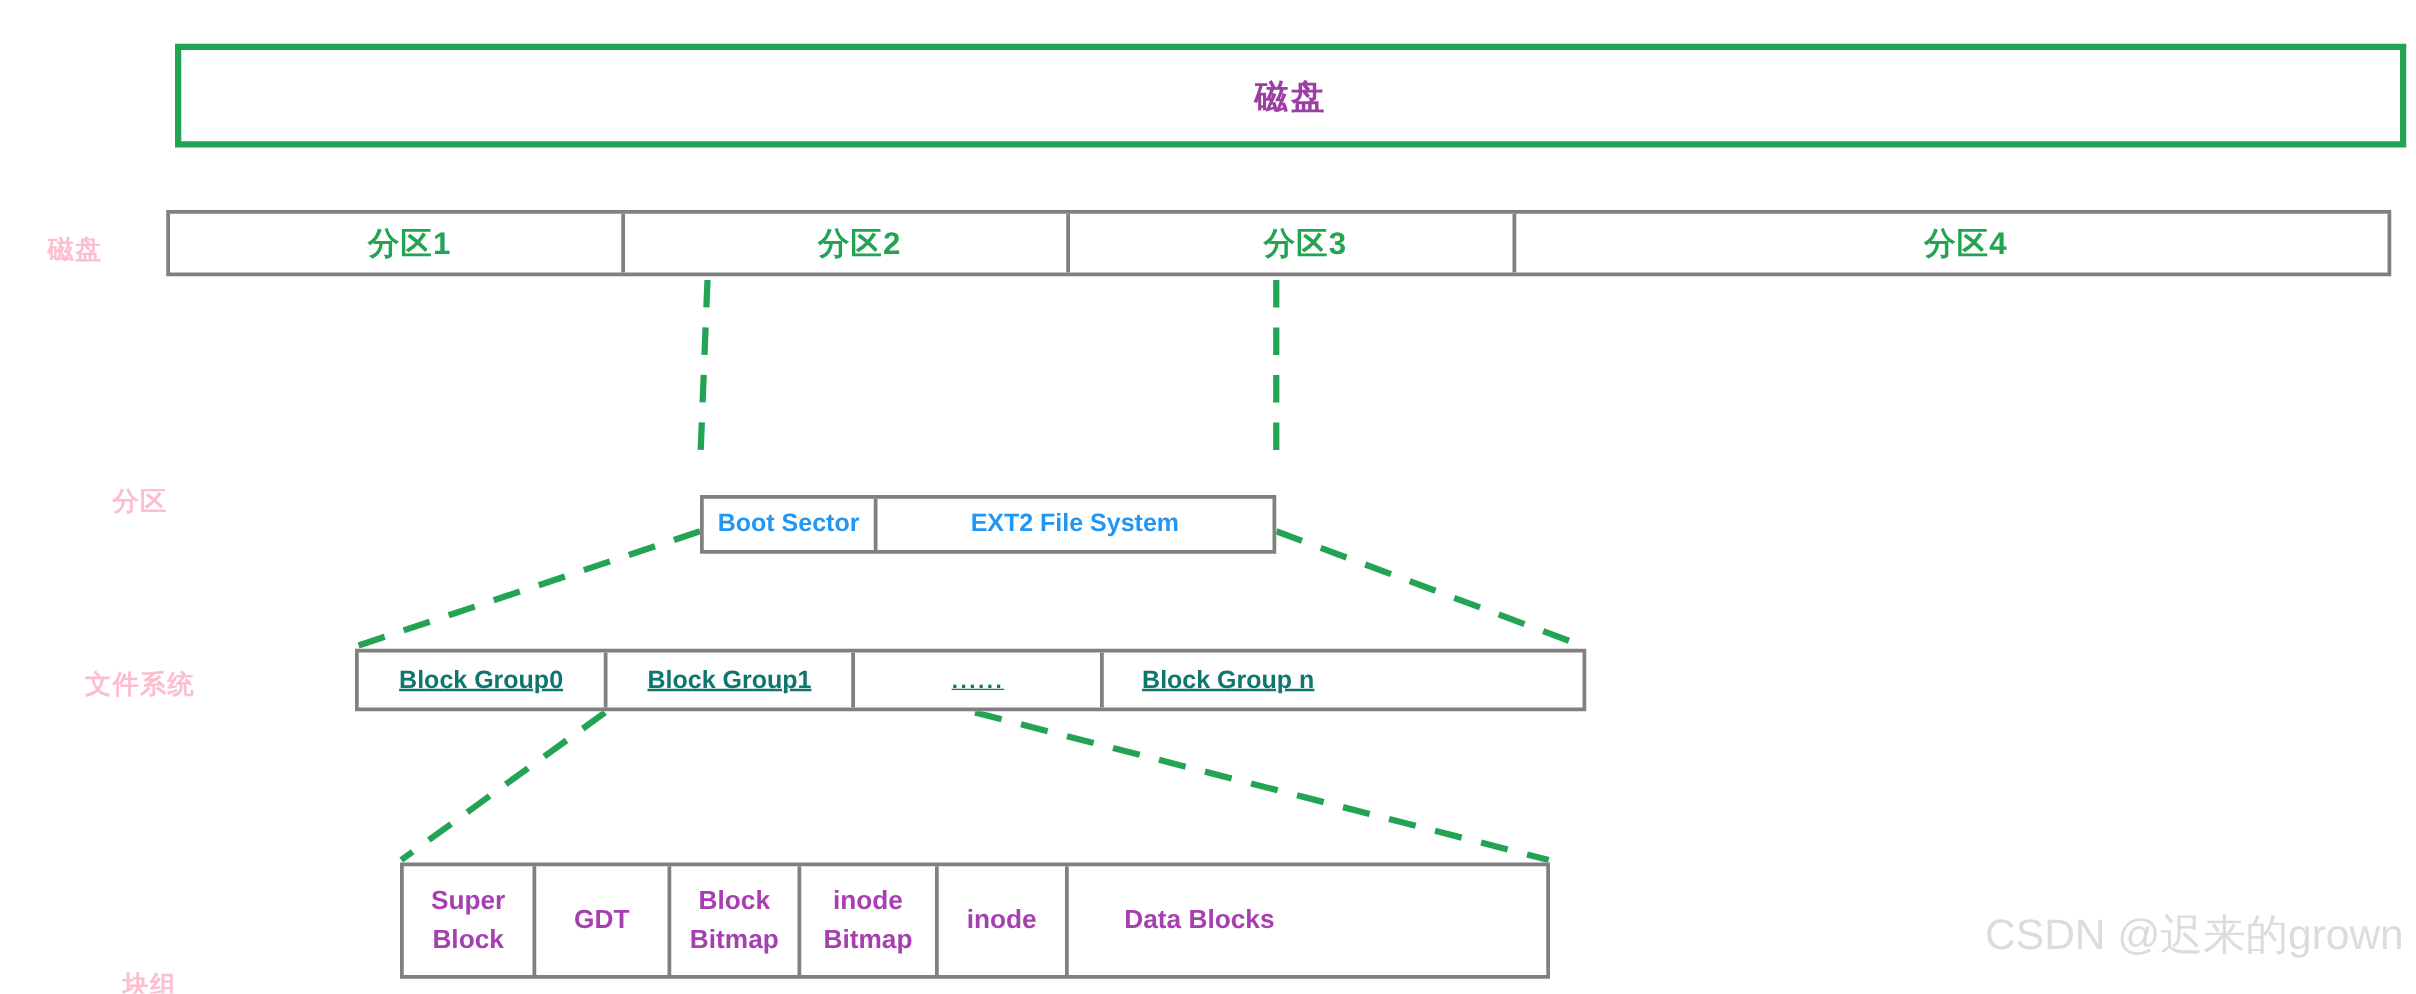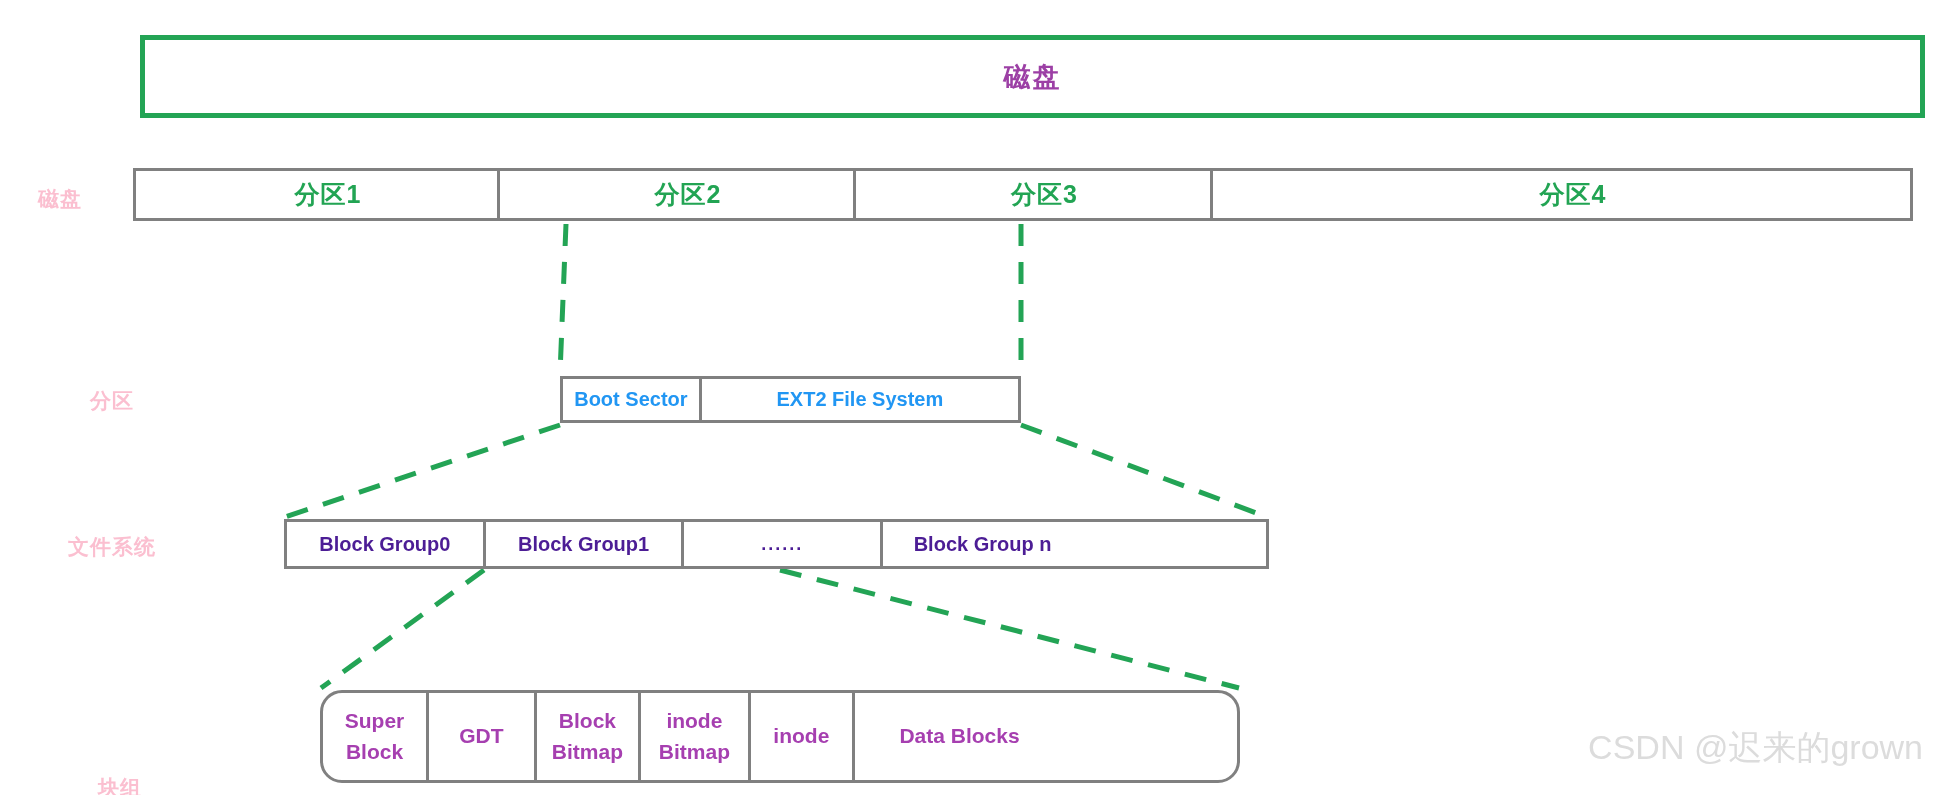--- a/index.html
+++ b/index.html
@@ -97,54 +97,54 @@
     color: #22a453;
     font-weight: bold;
     font-size: 25px;
     letter-spacing: 1px;
     padding-left: 23px;
   }
 
   
   #fs-strip {
     left: 560px;
-    top: 376px;
+    top: 396px;
     width: 461px;
     height: 47px;
   }
   #fs-strip .cell {
     color: #2196f3;
     font-weight: bold;
     font-size: 20px;
   }
 
   
   #blockgroup-strip {
     left: 284px;
     top: 519px;
     width: 985px;
     height: 50px;
   }
   #blockgroup-strip .cell {
-    color: #4c1d95;
+    color: #0f766e;
     font-weight: bold;
     font-size: 20px;
+    text-decoration: underline;
   }
   #blockgroup-strip .cell.ellipsis {
     font-size: 18px;
     letter-spacing: 2px;
   }
 
   
   #blockdetail-strip {
     left: 320px;
     top: 690px;
     width: 920px;
     height: 93px;
-    border-radius: 22px;
   }
   #blockdetail-strip .cell {
     color: #a63fb0;
     font-weight: bold;
     font-size: 21px;
     line-height: 1.45;
     padding: 0 6px;
   }
   #blockdetail-strip .cell .lines {
     display: block;

